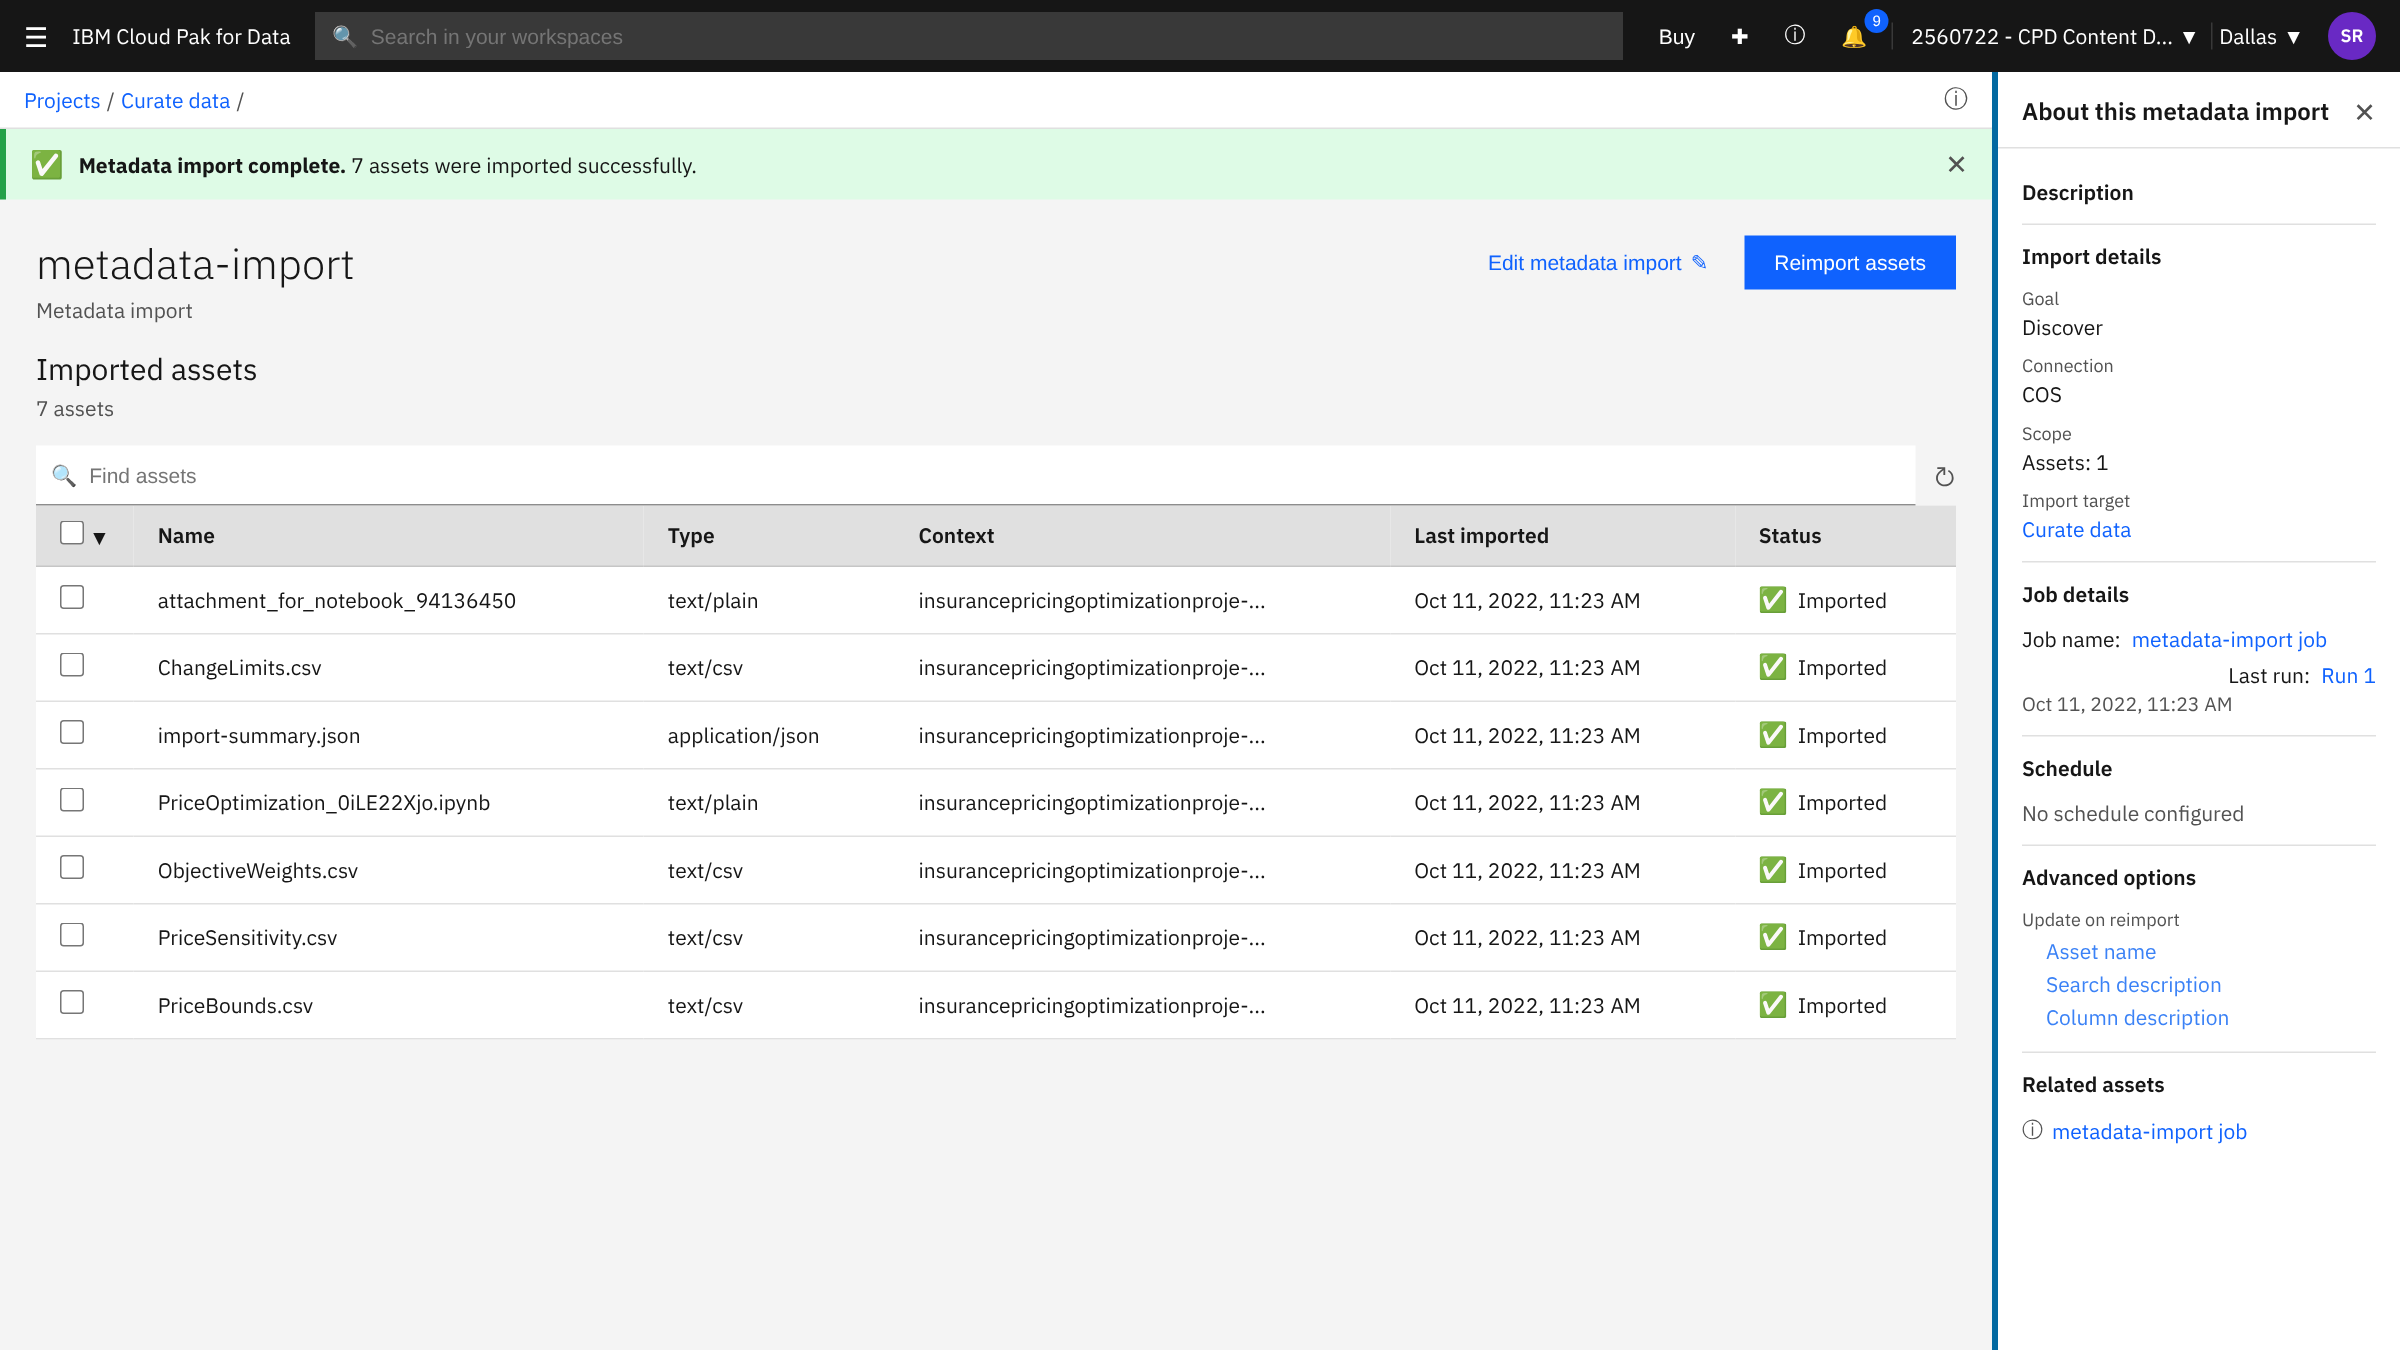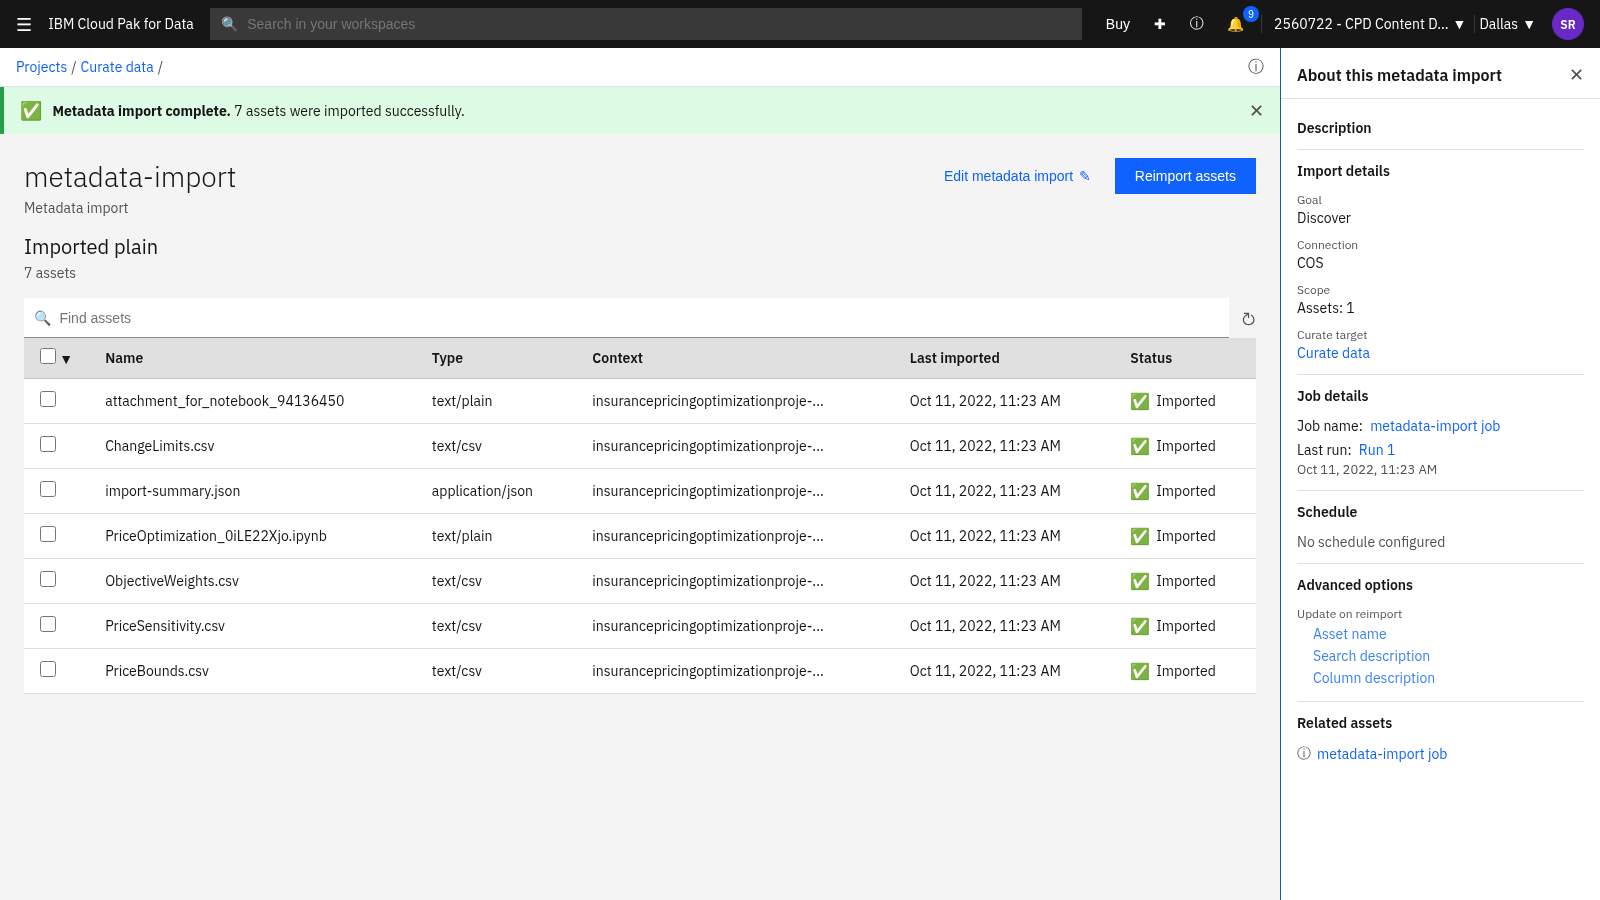--- a/index.html
+++ b/index.html
@@ -284,23 +284,23 @@
       padding: 12px 16px;
     }
     .checkbox-th {
       width: 40px;
       padding: 10px 16px;
     }
     input[type="checkbox"] { cursor: pointer; width: 16px; height: 16px; }
 
     
     .right-panel {
-      width: 320px;
+      width: 272px;
       background: #fff;
-      border-left: 1px solid #0369a1;
+      border-left: 4px solid #0369a1;
       overflow-y: auto;
       flex-shrink: 0;
       padding: 0;
     }
     .panel-header {
       display: flex;
       align-items: center;
       justify-content: space-between;
       padding: 16px 16px 12px 16px;
       border-bottom: 1px solid #e0e0e0;
@@ -383,21 +383,21 @@
       <div class="page-actions">
         <button class="btn-ghost">
           <span>Edit metadata import</span>
           <span>✎</span>
         </button>
         <button class="btn-primary">Reimport assets</button>
       </div>
     </div>
 
     <div class="assets-section">
-      <h2 class="assets-title">Imported plain</h2>
+      <h2 class="assets-title">Imported assets</h2>
       <p class="assets-count">7 assets</p>
 
       <div class="search-bar">
         <div class="search-input-wrap">
           <span>🔍</span>
           <input type="text" placeholder="Find assets" style="">
         </div>
         <span class="refresh-icon" style="margin-left:12px;">↻</span>
       </div>
 
@@ -542,33 +542,33 @@
 
       <p class="panel-label">Goal</p>
       <p class="panel-value">Discover</p>
 
       <p class="panel-label">Connection</p>
       <p class="panel-value">COS</p>
 
       <p class="panel-label">Scope</p>
       <p class="panel-value panel-scope">Assets: 1</p>
 
-      <p class="panel-label">Curate target</p>
+      <p class="panel-label">Import target</p>
       <a class="panel-value-link">Curate data</a>
 
       <hr class="panel-divider">
 
       <p class="panel-section-title">Job details</p>
 
       <p class="panel-value">
         <span style="color:#161616;">Job name:</span>
         <a class="panel-value-link" style="margin-left:4px;">metadata-import job</a>
       </p>
 
-      <p class="panel-value" style="margin-top:6px;">
+      <p class="panel-value" style="margin-top:6px;text-align:right;">
         <span style="color:#161616;">Last run:</span>
         <a class="panel-value-link" style="margin-left:4px;">Run 1</a>
       </p>
       <p class="panel-value" style="color:#525252; font-size:13px; margin-top:2px;">Oct 11, 2022, 11:23 AM</p>
 
       <hr class="panel-divider">
 
       <p class="panel-section-title">Schedule</p>
       <p class="panel-value" style="color:#525252;">No schedule configured</p>
 

